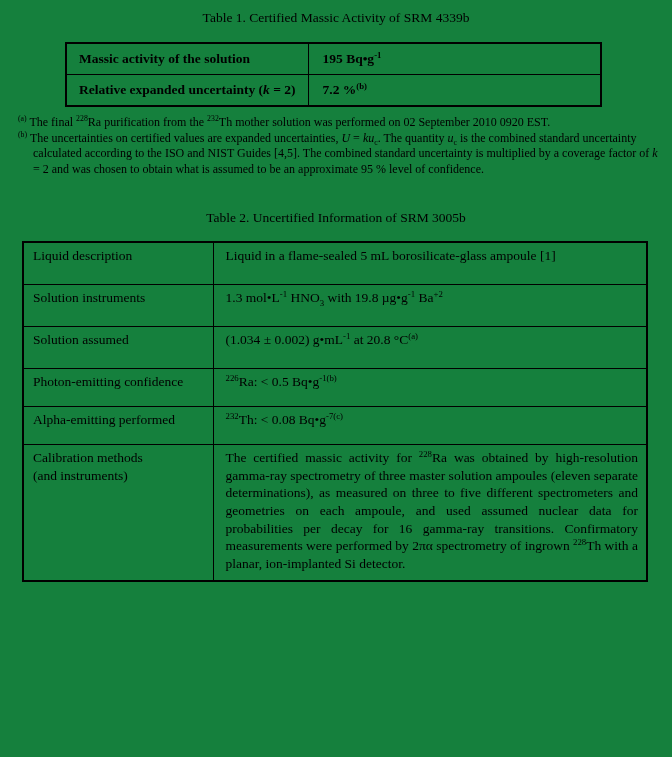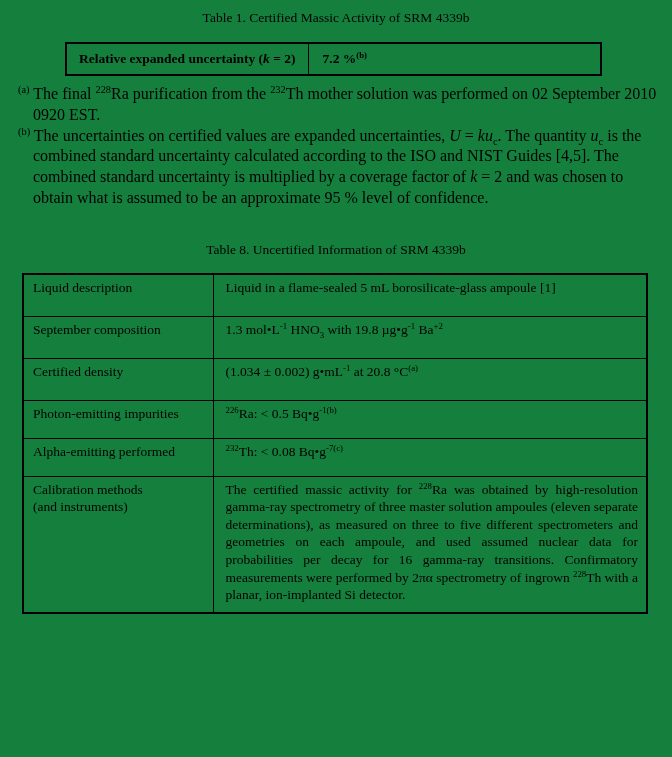--- a/index.html
+++ b/index.html
@@ -28,77 +28,81 @@
   #table1 td { border: 1px solid #000; height: 30px; vertical-align: middle; padding: 0 4px 0 12px; }
   #table1 .c2 { padding-left: 14px; }
 
   #table2 { margin-left: 22px; width: 624px; border: 2px solid #000; }
   #table2 td { border: 1px solid #000; vertical-align: top; padding: 4px 8px 4px 9px; line-height: 1.3; }
   #table2 .c2 { padding-left: 12px; }
   #table2 tr.h33 td { height: 33px; }
   #table2 tr.h29 td { height: 29px; }
   #table2 .justify { text-align: justify; }
 
-  .footnotes { margin-left: 18px; margin-right: 14px; font-size: 16px; line-height: 1.3; }
+  .footnotes { margin-left: 18px; margin-right: 14px; font-size: 12px; line-height: 1.3; }
   #t1-footnotes { margin-top: 8px; }
   .footnote { padding-left: 15px; text-indent: -15px; }
 </style>
 </head>
 <body>
 
 <div class="page">
 
   <div class="caption" id="t1-caption">Table 1.  Certified Massic Activity of SRM 4339b</div>
 
   <table id="table1">
     <colgroup>
         <col style="width:242px">
         <col style="width:293px">
       </colgroup>
     <tbody>
+    <tr>
+      <td class="c1">Massic activity of the solution</td>
+      <td class="c2">195 Bq•g<sup>-1</sup></td>
+    </tr>
     <tr>
       <td class="c1">Relative expanded uncertainty (<i>k</i> = 2)</td>
       <td class="c2">7.2 %<sup>(b)</sup></td>
     </tr>
   </tbody>
     </table>
 
   <div class="footnotes" id="t1-footnotes">
     <div class="footnote">
       <sup>(a)</sup>
       <span>The final <sup>228</sup>Ra purification from the <sup>232</sup>Th mother solution was performed on 02 September 2010 0920 EST.</span>
     </div>
     <div class="footnote">
       <sup>(b)</sup>
       <span>The uncertainties on certified values are expanded uncertainties, <i>U</i> = <i>ku</i><sub>c</sub>.  The quantity <i>u</i><sub>c</sub> is the combined standard uncertainty calculated according to the ISO and NIST Guides [4,5].  The combined standard uncertainty is multiplied by a coverage factor of <i>k</i> = 2 and was chosen to obtain what is assumed to be an approximate 95 % level of confidence.</span>
     </div>
   </div>
 
-  <div class="caption" id="t2-caption">Table 8.  Uncertified Information of SRM 4339b</div>
+  <div class="caption" id="t2-caption">Table 2.  Uncertified Information of SRM 3005b</div>
 
   <table id="table2">
     <colgroup>
         <col style="width:190px">
         <col style="width:434px">
       </colgroup>
     <tbody>
         <tr class="h33">
       <td class="c1">Liquid description</td>
       <td class="c2">Liquid in a flame-sealed 5 mL borosilicate-glass ampoule [1]</td>
     </tr>
     <tr class="h33">
-      <td class="c1">September composition</td>
+      <td class="c1">Solution instruments</td>
       <td class="c2">1.3 mol•L<sup>-1</sup> HNO<sub>3</sub> with 19.8 µg•g<sup>-1</sup> Ba<sup>+2</sup></td>
     </tr>
     <tr class="h33">
-      <td class="c1">Certified density</td>
+      <td class="c1">Solution assumed</td>
       <td class="c2">(1.034 ± 0.002) g•mL<sup>-1</sup> at 20.8 °C<sup>(a)</sup></td>
     </tr>
     <tr class="h29">
-      <td class="c1">Photon-emitting impurities</td>
+      <td class="c1">Photon-emitting confidence</td>
       <td class="c2"><sup>226</sup>Ra: &lt; 0.5 Bq•g<sup>-1(b)</sup></td>
     </tr>
     <tr class="h29">
       <td class="c1">Alpha-emitting performed</td>
       <td class="c2"><sup>232</sup>Th: &lt; 0.08 Bq•g<sup>-7(c)</sup></td>
     </tr>
     <tr>
       <td class="c1">Calibration methods<br>(and instruments)</td>
       <td class="c2 justify" style="padding-bottom:8px">The certified massic activity for <sup>228</sup>Ra was obtained by high-resolution gamma-ray spectrometry of three master solution ampoules (eleven separate determinations), as measured on three to five different spectrometers and geometries on each ampoule, and used assumed nuclear data for probabilities per decay for 16 gamma-ray transitions.  Confirmatory measurements were performed by 2πα spectrometry of ingrown <sup>228</sup>Th with a planar, ion-implanted Si detector.</td>
     </tr>

